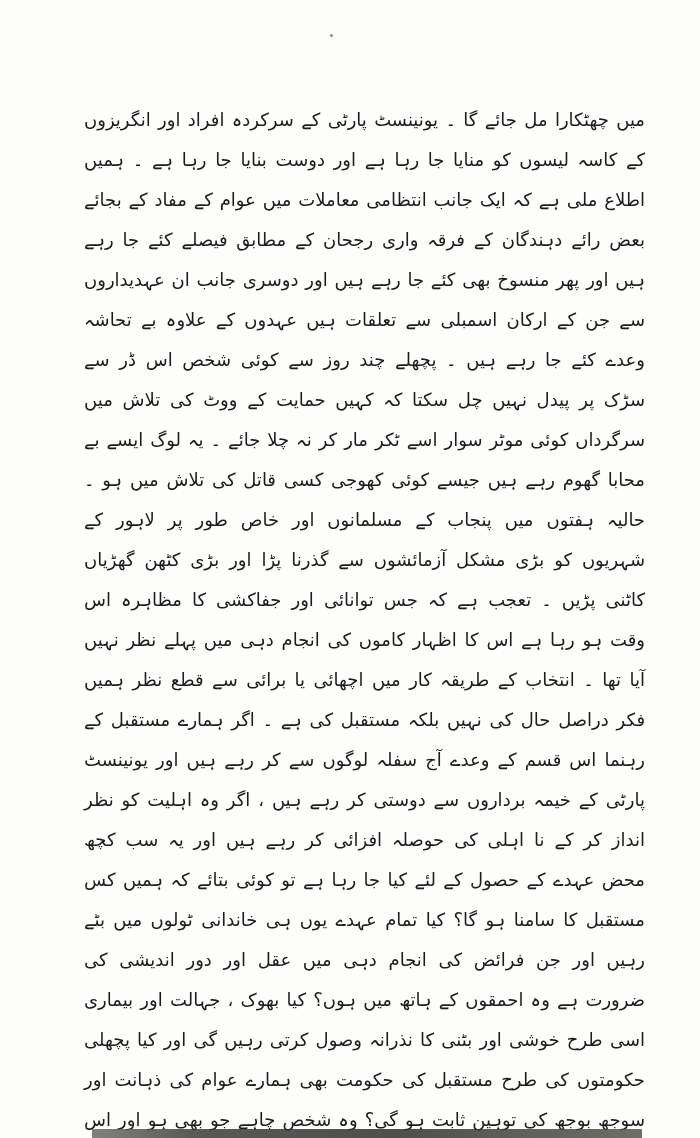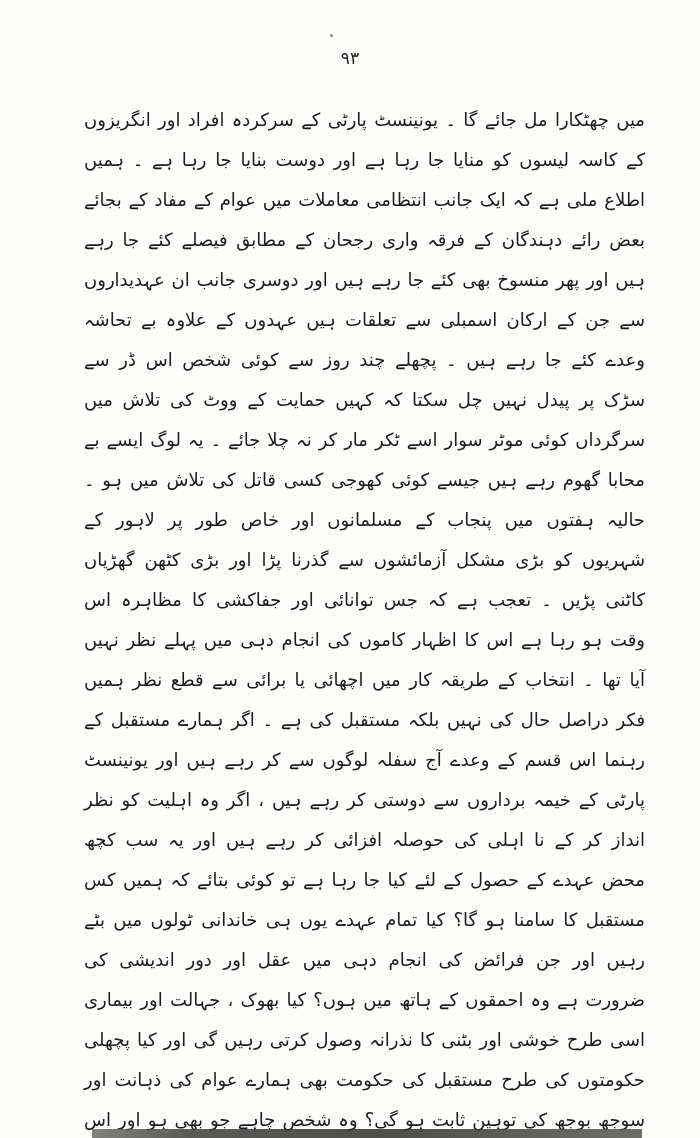--- a/index.html
+++ b/index.html
@@ -63,21 +63,20 @@
     border-radius: 50%;
   }
 </style>
 </head>
 <body>
 
 <div class="page">
 
   <div class="scan-speck"></div>
 
-  <div class="page-number">۹۳</div>
 
   <div class="text-block">
     <p class="body-text">میں چھٹکارا مل جائے گا ۔ یونینسٹ پارٹی کے سرکردہ افراد اور انگریزوں کے کاسہ لیسوں کو منایا جا رہا ہے اور دوست بنایا جا رہا ہے ۔ ہمیں اطلاع ملی ہے کہ ایک جانب انتظامی معاملات میں عوام کے مفاد کے بجائے بعض رائے دہندگان کے فرقہ واری رجحان کے مطابق فیصلے کئے جا رہے ہیں اور پھر منسوخ بھی کئے جا رہے ہیں اور دوسری جانب ان عہدیداروں سے جن کے ارکان اسمبلی سے تعلقات ہیں عہدوں کے علاوہ بے تحاشہ وعدے کئے جا رہے ہیں ۔ پچھلے چند روز سے کوئی شخص اس ڈر سے سڑک پر پیدل نہیں چل سکتا کہ کہیں حمایت کے ووٹ کی تلاش میں سرگرداں کوئی موٹر سوار اسے ٹکر مار کر نہ چلا جائے ۔ یہ لوگ ایسے بے محابا گھوم رہے ہیں جیسے کوئی کھوجی کسی قاتل کی تلاش میں ہو ۔ حالیہ ہفتوں میں پنجاب کے مسلمانوں اور خاص طور پر لاہور کے شہریوں کو بڑی مشکل آزمائشوں سے گذرنا پڑا اور بڑی کٹھن گھڑیاں کاٹنی پڑیں ۔ تعجب ہے کہ جس توانائی اور جفاکشی کا مظاہرہ اس وقت ہو رہا ہے اس کا اظہار کاموں کی انجام دہی میں پہلے نظر نہیں آیا تھا ۔ انتخاب کے طریقہ کار میں اچھائی یا برائی سے قطع نظر ہمیں فکر دراصل حال کی نہیں بلکہ مستقبل کی ہے ۔ اگر ہمارے مستقبل کے رہنما اس قسم کے وعدے آج سفلہ لوگوں سے کر رہے ہیں اور یونینسٹ پارٹی کے خیمہ برداروں سے دوستی کر رہے ہیں ، اگر وہ اہلیت کو نظر انداز کر کے نا اہلی کی حوصلہ افزائی کر رہے ہیں اور یہ سب کچھ محض عہدے کے حصول کے لئے کیا جا رہا ہے تو کوئی بتائے کہ ہمیں کس مستقبل کا سامنا ہو گا؟ کیا تمام عہدے یوں ہی خاندانی ٹولوں میں بٹے رہیں اور جن فرائض کی انجام دہی میں عقل اور دور اندیشی کی ضرورت ہے وہ احمقوں کے ہاتھ میں ہوں؟ کیا بھوک ، جہالت اور بیماری اسی طرح خوشی اور بٹنی کا نذرانہ وصول کرتی رہیں گی اور کیا پچھلی حکومتوں کی طرح مستقبل کی حکومت بھی ہمارے عوام کی ذہانت اور سوجھ بوجھ کی توہین ثابت ہو گی؟ وہ شخص چاہے جو بھی ہو اور اس کا نام چاہے کتنا ہی بڑا کیوں نہ ہو اگر وہ ہماری تقدیر ایسی راہ پر چلانا چاہے تو وہ زیادہ دیر نہیں ٹھہر سکتا ۔ جہاں تک رائے دہندگان کا تعلق ہے ان کو چاہیے کہ وہ ان جمہوری اصولوں کی پابندی کریں جو قائد اعظم نے اپنے بیان میں پارٹی لیڈروں کے انتخابات کے بارے میں دیے ہیں اور جو کانگریس کے طریقہ کار کے بالکل برعکس ہے جس میں فیصلوں کا اختیار</p>
   </div>
 
   <div class="scan-edge"></div>
 
 </div>
 
 </body></html>

